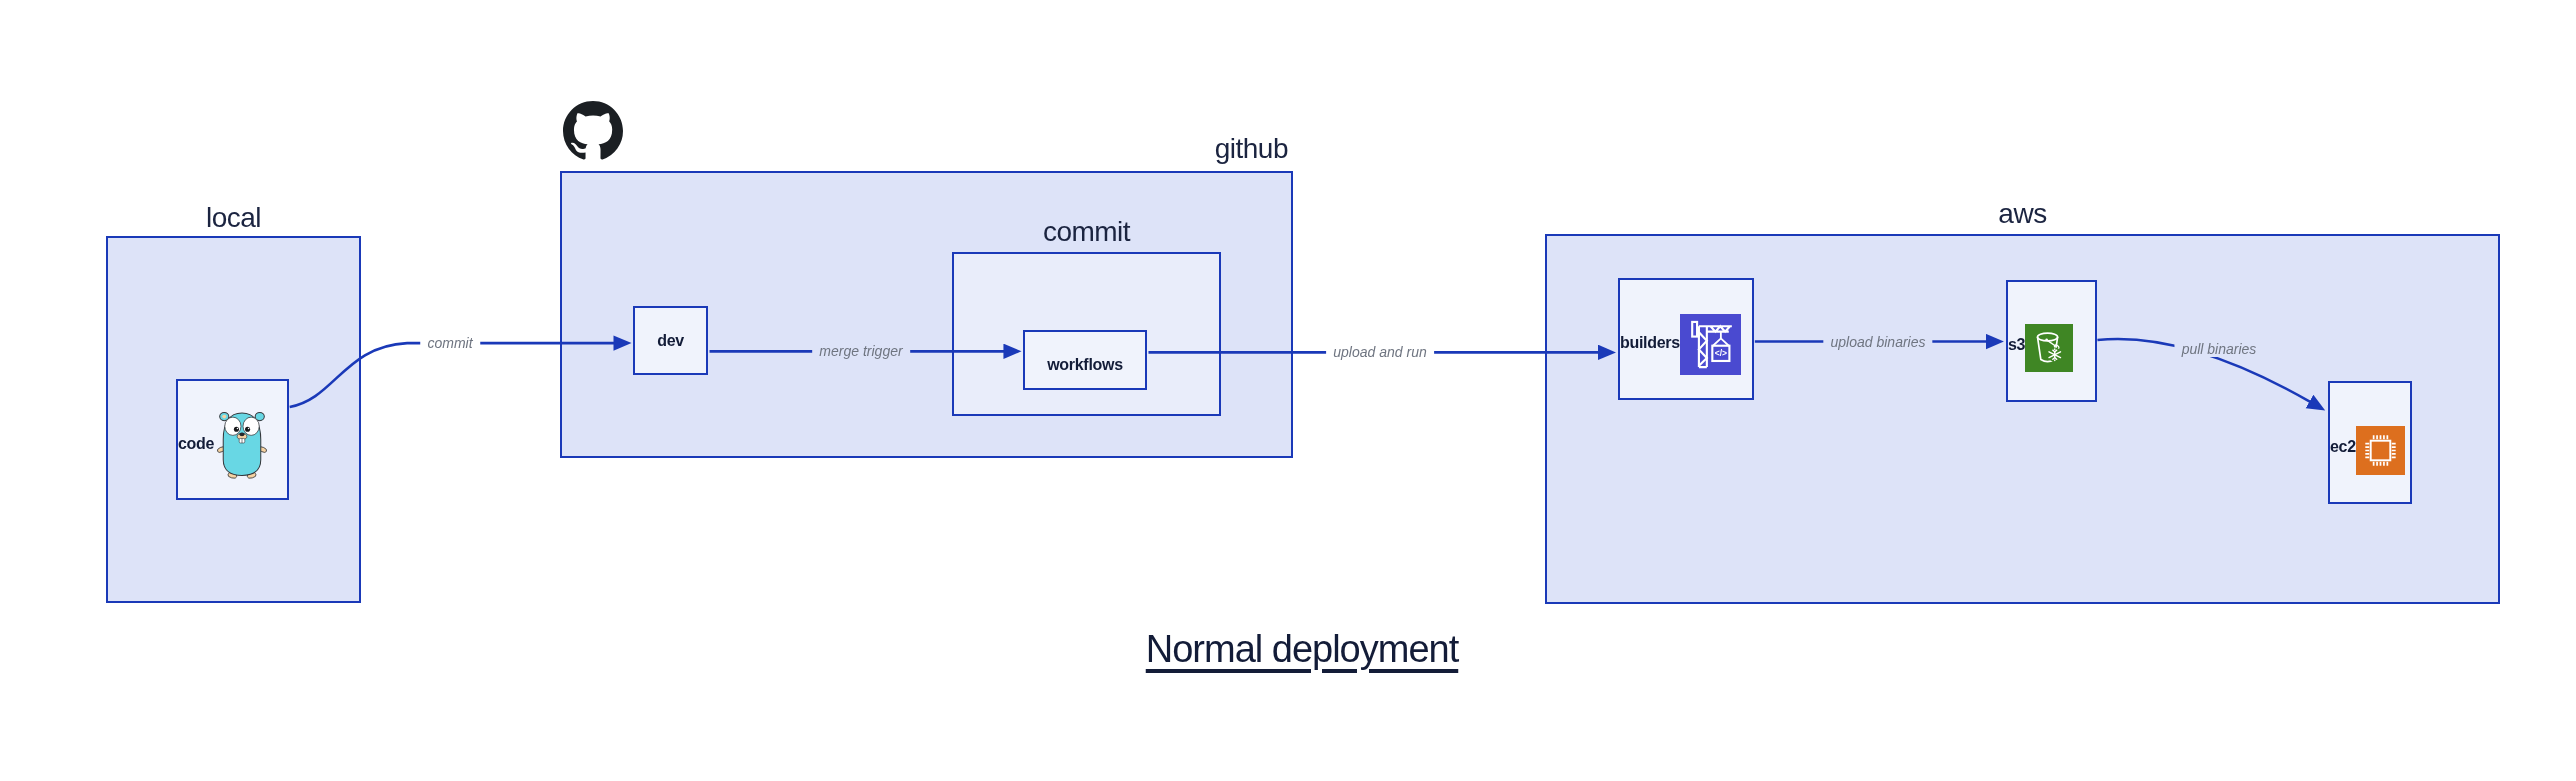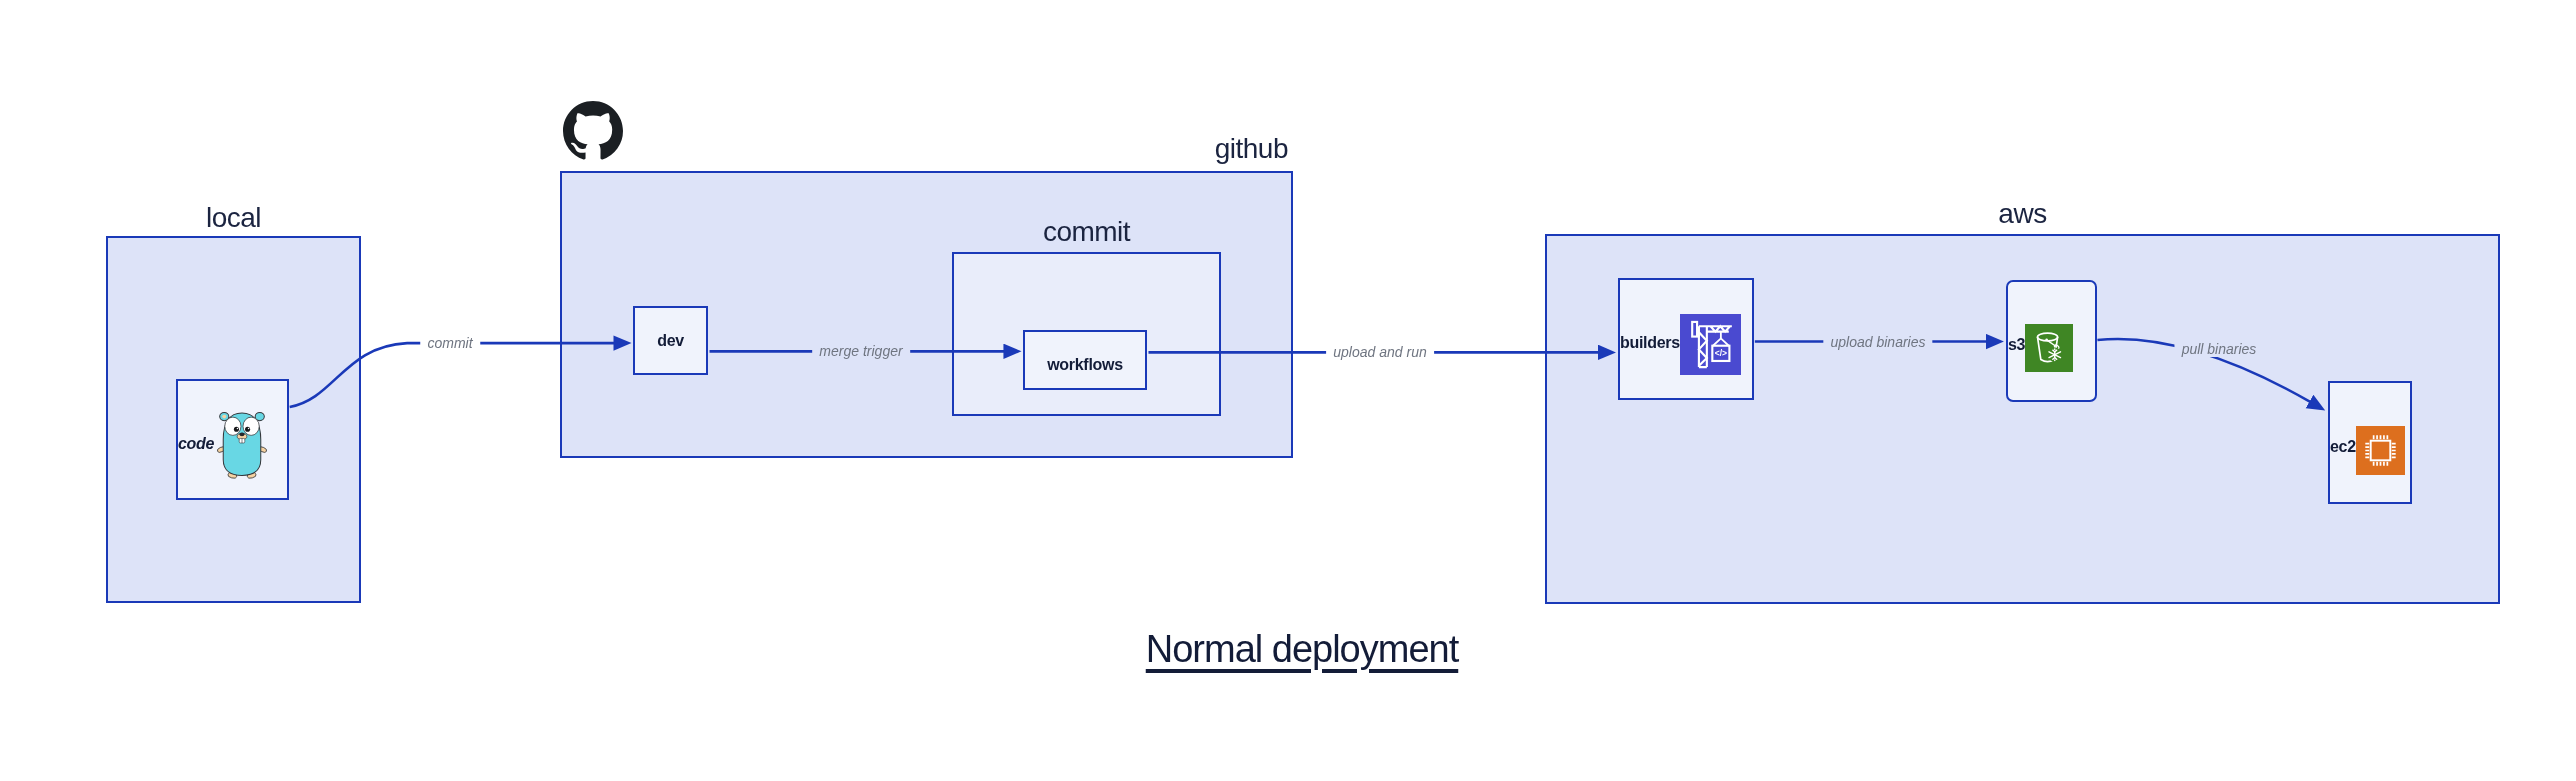--- a/index.html
+++ b/index.html
@@ -88,21 +88,21 @@
   .gopher-outline { stroke: #35373b; }
 </style>
 </head>
 <body>
 
 <div class="canvas">
 
   <div class="group-title centered" style="left:106px; top:202px; width:255px;">local</div>
   <div class="group" style="left:106px; top:236px; width:255px; height:367px;"></div>
 
-  <div class="node" style="left:176px; top:379px; width:113px; height:121px; padding-top:8.2px;font-style:italic;">
+  <div class="node" style="left:176px; top:379px; width:113px; height:121px; padding-top:8.2px;">
     <div class="node-label">code</div>
     <svg class="node-icon" width="56" height="71" viewBox="0 0 110 140">
       <ellipse cx="20" cy="17" rx="9" ry="8" fill="var(--gopher-body)" class="gopher-outline" stroke-width="2"></ellipse>
       <ellipse cx="20" cy="17" rx="4" ry="3.5" fill="var(--gopher-skin)"></ellipse>
       <ellipse cx="90" cy="17" rx="9" ry="8" fill="var(--gopher-body)" class="gopher-outline" stroke-width="2"></ellipse>
       <ellipse cx="14" cy="82" rx="8" ry="4.5" fill="var(--gopher-skin)" class="gopher-outline" stroke-width="1.5" transform="rotate(-25 14 82)"></ellipse>
       <ellipse cx="96" cy="82" rx="8" ry="4.5" fill="var(--gopher-skin)" class="gopher-outline" stroke-width="1.5" transform="rotate(25 96 82)"></ellipse>
       <ellipse cx="36" cy="133" rx="9" ry="5" fill="var(--gopher-skin)" class="gopher-outline" stroke-width="1.5" transform="rotate(15 36 133)"></ellipse>
       <ellipse cx="74" cy="133" rx="9" ry="5" fill="var(--gopher-skin)" class="gopher-outline" stroke-width="1.5" transform="rotate(-15 74 133)"></ellipse>
       <path d="M55 10 C80 10 92 30 92 62 L92 102 C92 124 76 133 55 133 C34 133 18 124 18 102 L18 62 C18 30 30 10 55 10 Z" fill="var(--gopher-body)" class="gopher-outline" stroke-width="2"></path>
@@ -147,21 +147,21 @@
       <path d="M31 20 L31 87 M44 20 L44 87 M31 87 L44 87" class="i-white-stroke" stroke-width="3.5"></path>
       <path d="M31 30 L44 44 L31 58 L44 72 L31 85" class="i-white-stroke" stroke-width="3.5"></path>
       <path d="M31 20 L85 20 M44 29 L80 29 M50 20 L58 29 L66 20 L74 29 L82 20" class="i-white-stroke" stroke-width="3.5"></path>
       <path d="M67 29 L67 40" class="i-white-stroke" stroke-width="3"></path>
       <path d="M54 52 L67 40 L80 52" class="i-white-stroke" stroke-width="3"></path>
       <rect x="53" y="52" width="28" height="25" class="i-white-stroke" stroke-width="3.5"></rect>
       <text x="67" y="69" font-family="Liberation Sans, sans-serif" font-size="14" font-weight="bold" fill="#ffffff" text-anchor="middle">&lt;/&gt;</text>
     </svg>
   </div>
 
-  <div class="node" style="left:2006px; top:280px; width:91px; height:122px; padding-top:7.2px;border-radius:7px;">
+  <div class="node" style="left:2006px; top:280px; width:91px; height:122px; padding-top:7.2px;">
     <div class="node-label">s3</div>
     <svg class="node-icon" style="margin-top:7.2px;" width="48" height="48" viewBox="0 0 100 100">
       <rect x="0" y="0" width="100" height="100" fill="var(--s3-bg)"></rect>
       <ellipse cx="47" cy="27" rx="21" ry="8" class="i-white-stroke" stroke-width="3.5"></ellipse>
       <path d="M26 27 L33 74 Q47 83 61 74 L68 27" class="i-white-stroke" stroke-width="3.5"></path>
       <path d="M45 33 L65 47" stroke="#ffffff" stroke-width="2.8" fill="none"></path>
       <circle cx="45" cy="33" r="2.6" fill="#ffffff"></circle>
       <ellipse cx="66" cy="48" rx="5" ry="3.5" class="i-white-stroke" stroke-width="2.4" transform="rotate(35 66 48)"></ellipse>
       <circle cx="62" cy="64" r="15" fill="var(--s3-bg)"></circle>
       <g stroke="#ffffff" stroke-width="3" stroke-linecap="round">

